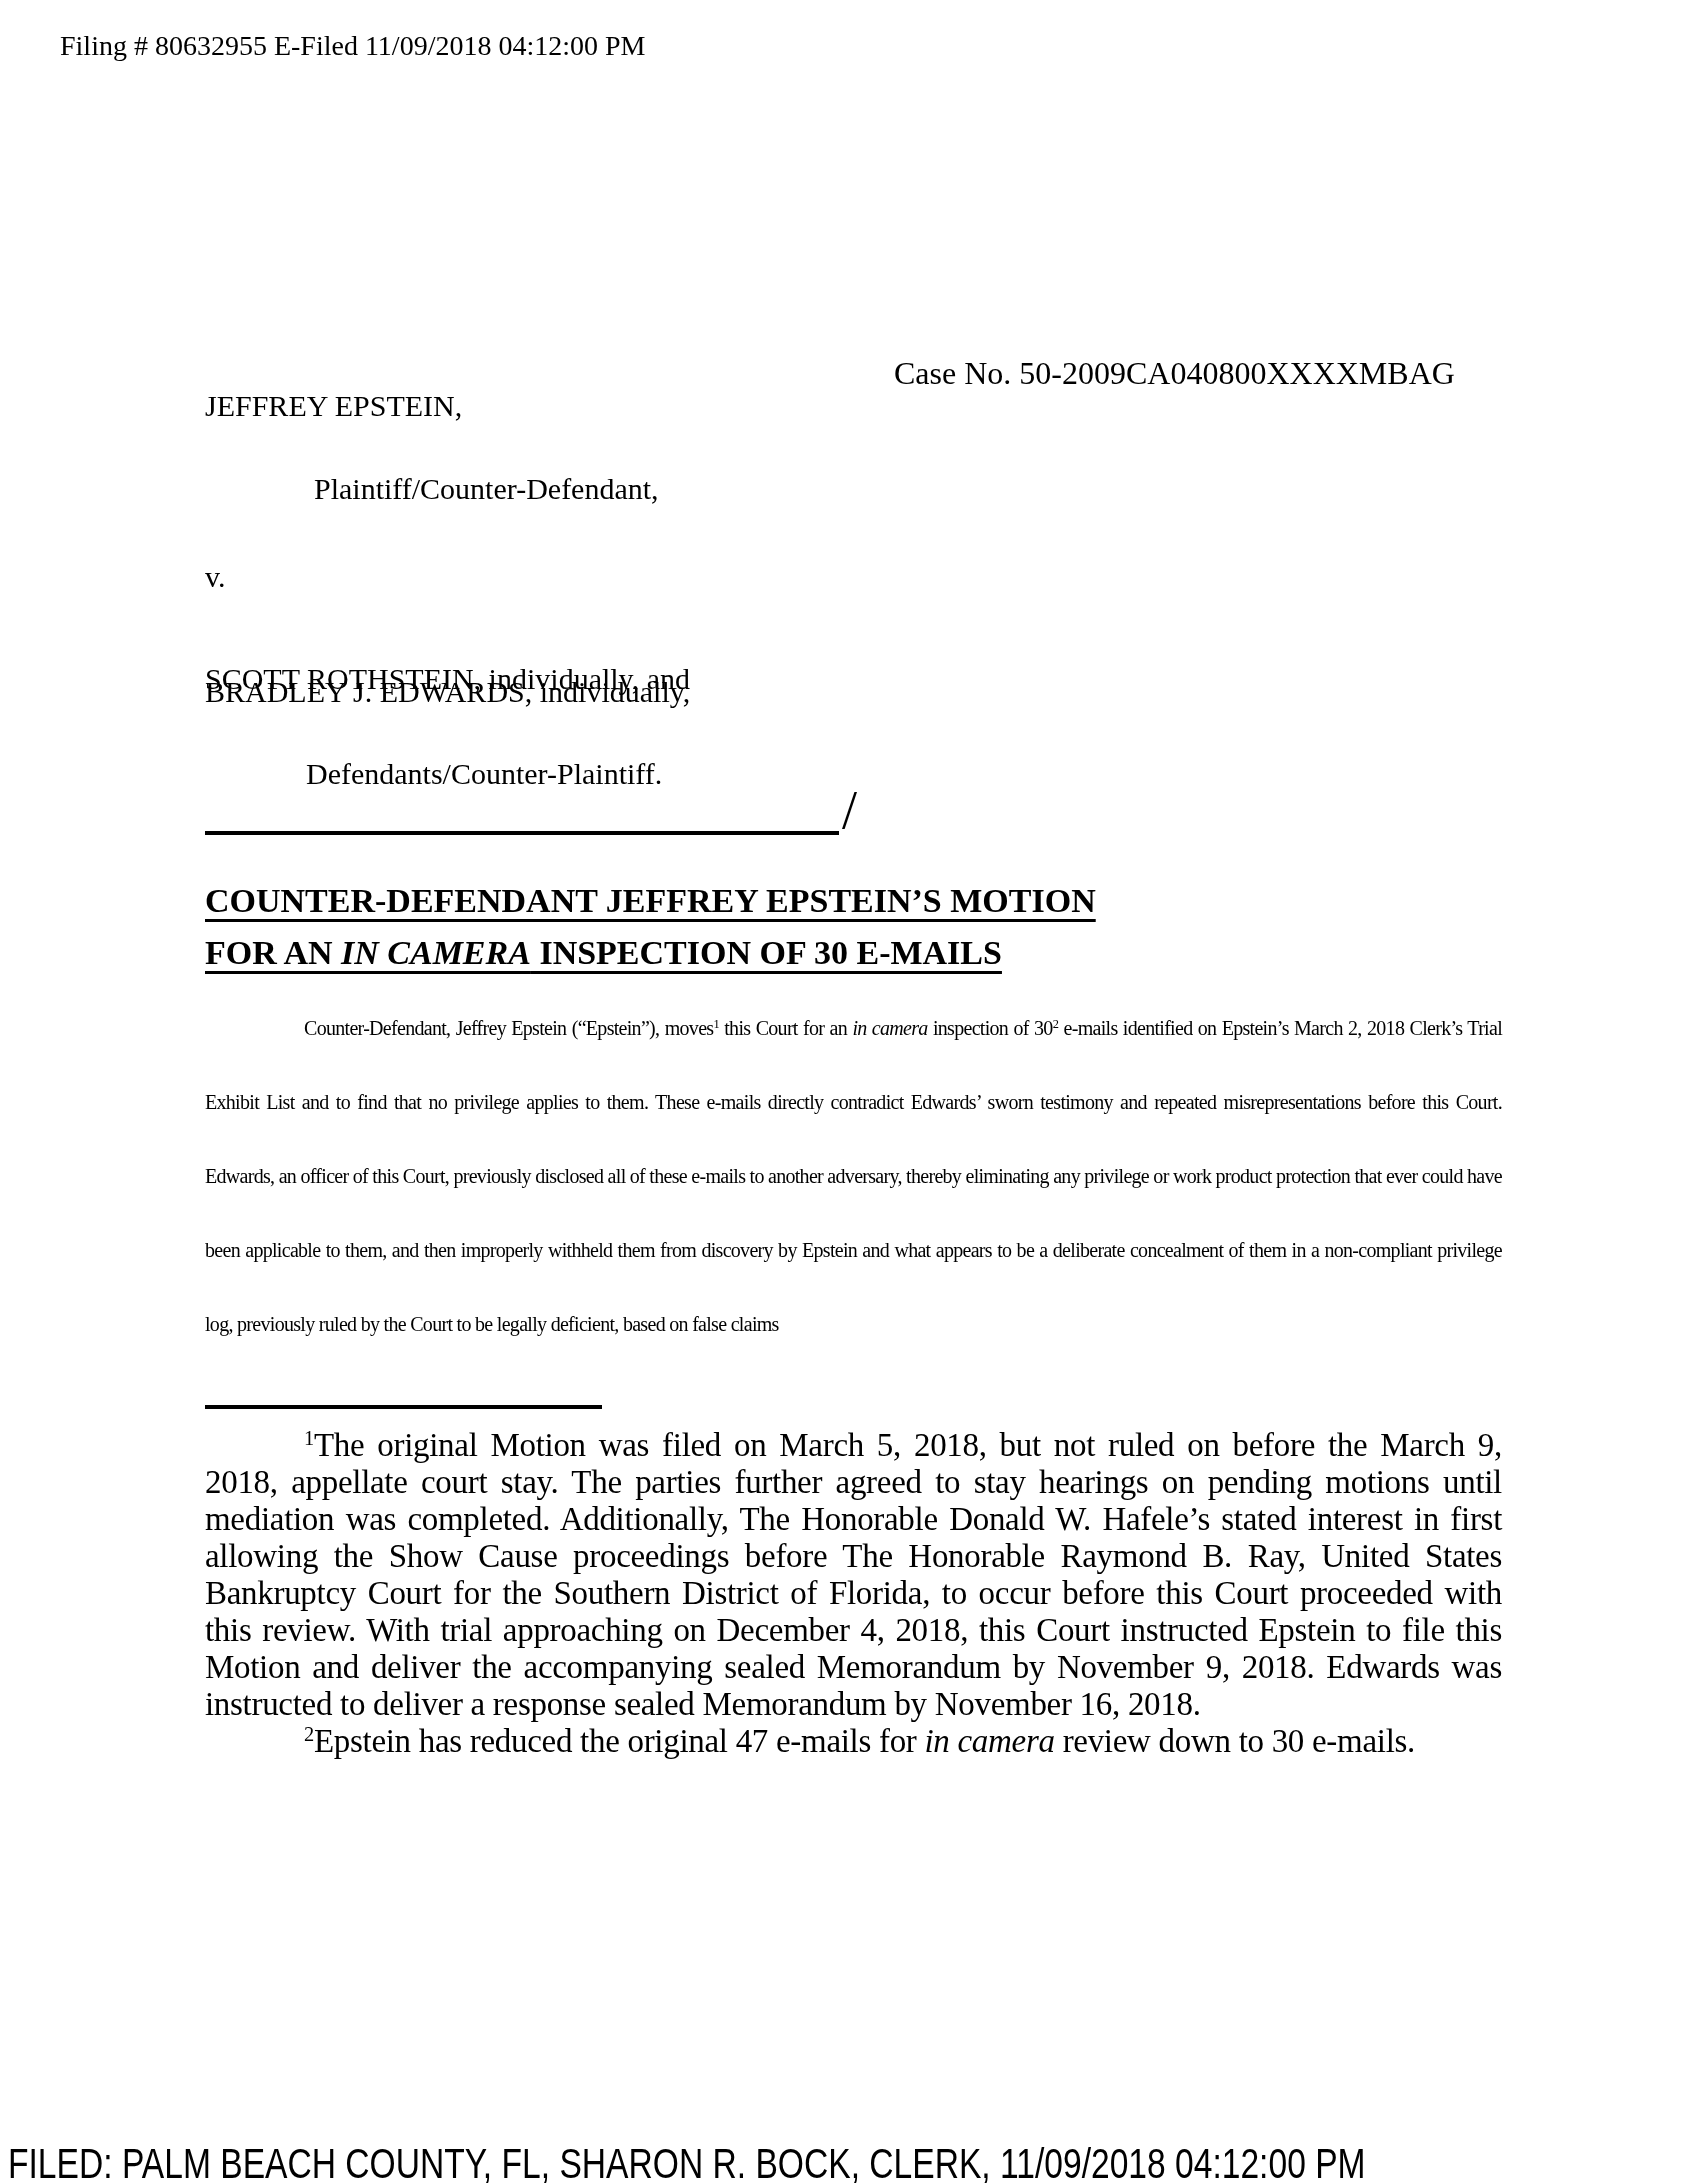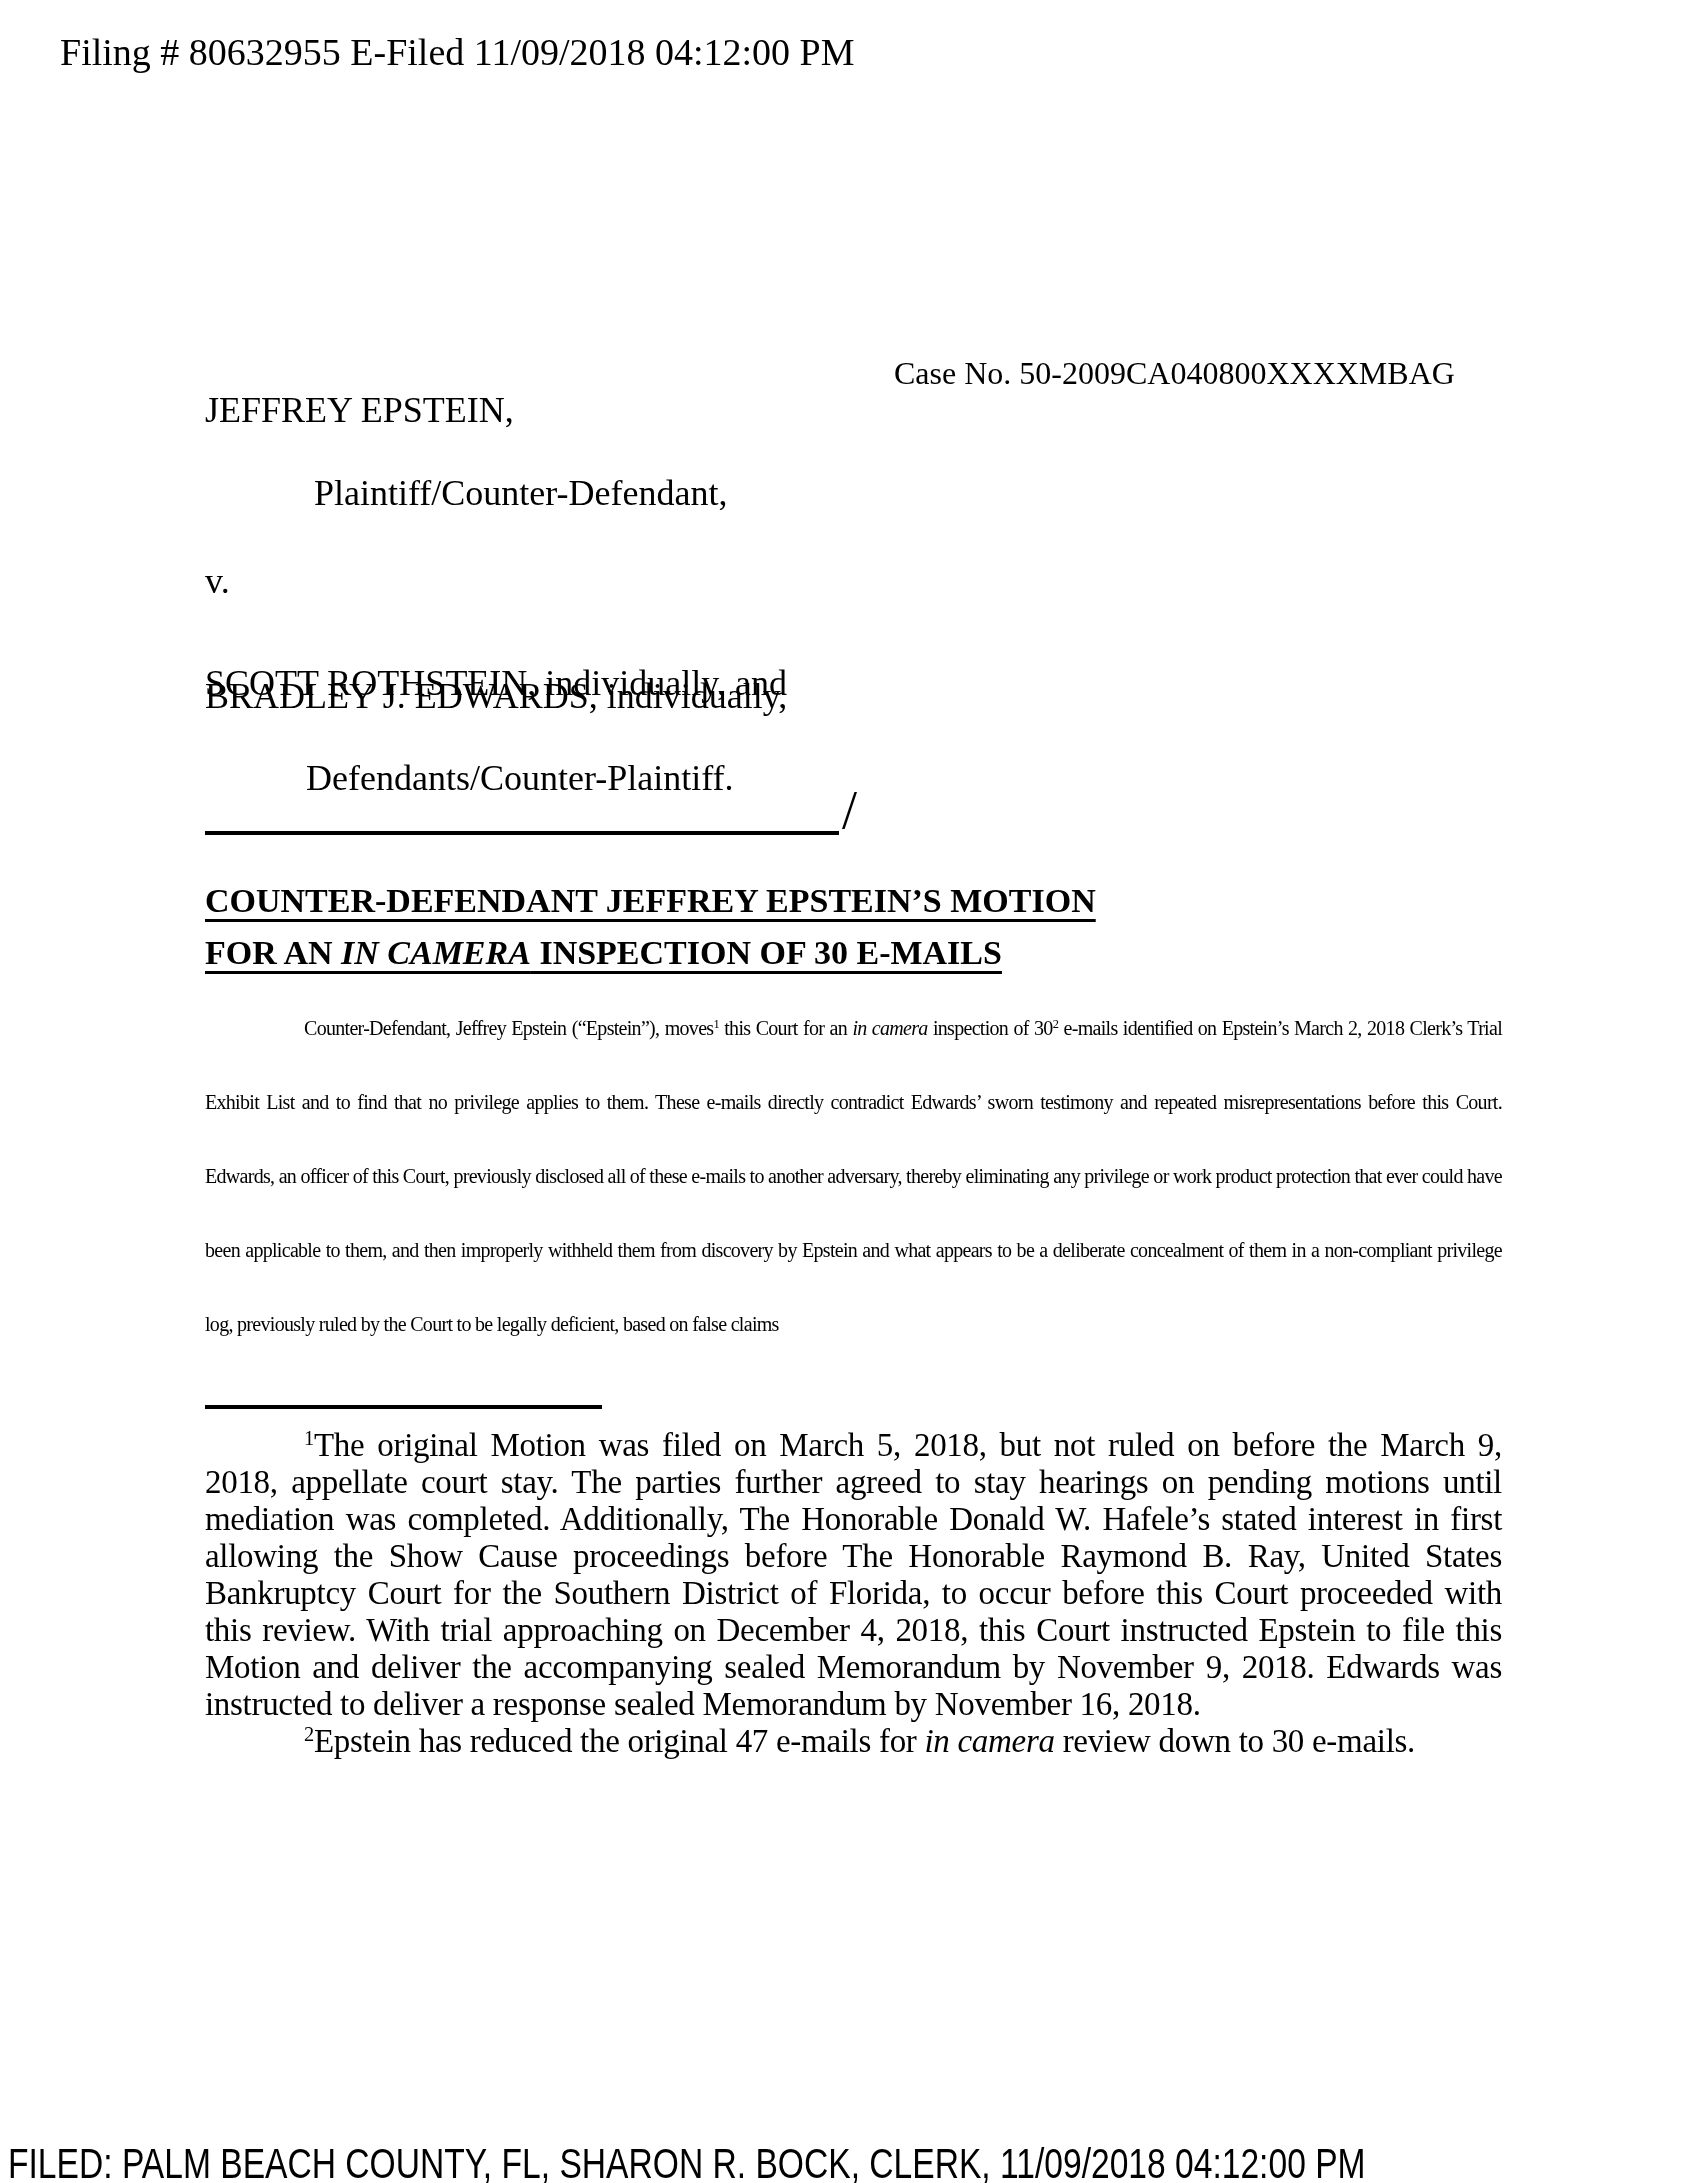--- a/index.html
+++ b/index.html
@@ -10,21 +10,21 @@
     background: #ffffff;
     color: #000000;
     font-family: "Liberation Serif", serif;
     overflow: hidden;
   }
 
   .filing-header {
     position: absolute;
     left: 60px;
     top: 30px;
-    font-size: 38px;
+    font-size: 28px;
     white-space: nowrap;
   }
 
   .court-block {
     position: absolute;
     left: 894px;
     top: 193px;
     width: 603px;
     font-size: 32px;
     line-height: 44px;
@@ -33,21 +33,21 @@
   .court-line-l { text-align: left; }
 
   .case-no {
     position: absolute;
     left: 894px;
     top: 355px;
     font-size: 32px;
     white-space: nowrap;
   }
 
-  .party { position: absolute; font-size: 36px; white-space: nowrap; }
+  .party { position: absolute; font-size: 30px; white-space: nowrap; }
   .p-name   { left: 205px; top: 389px; }
   .p-role   { left: 306px; top: 472px; margin-left: 8px; }
   .versus   { left: 205px; top: 560px; }
   .d-line1  { left: 205px; top: 630px; margin-top: 32px; }
   .d-line2  { left: 205px; top: 675px; text-align: center; }
   .d-role   { left: 306px; top: 757px; text-align: center; }
 
   .party-rule {
     position: absolute;
     left: 205px;

